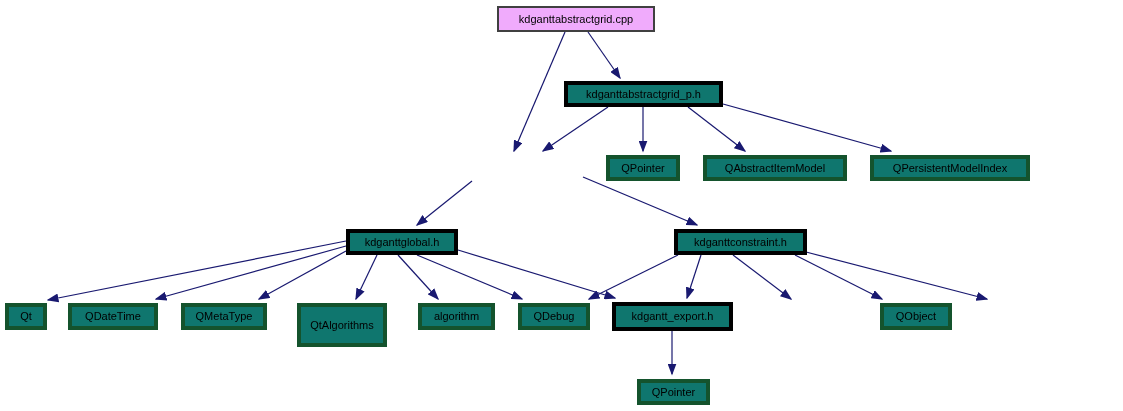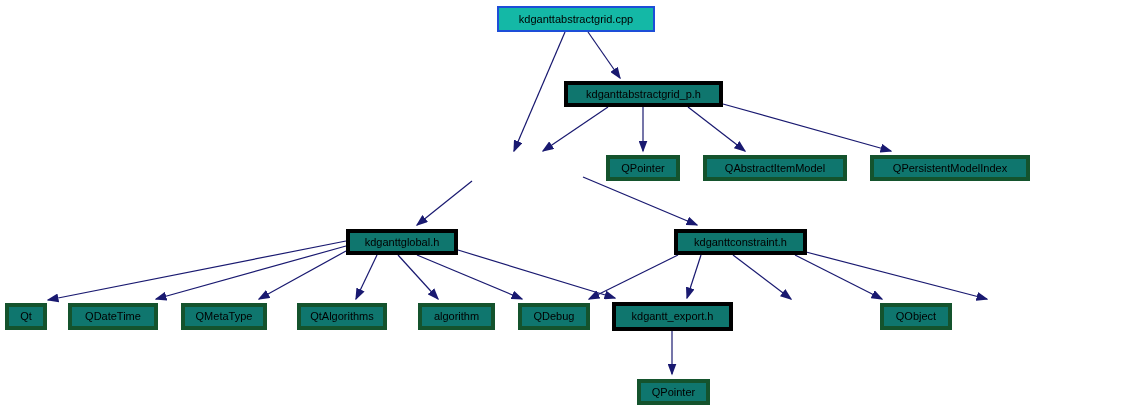--- a/index.html
+++ b/index.html
@@ -33,22 +33,22 @@
     align-items: center;
     justify-content: center;
     white-space: nowrap;
     cursor: default;
   }
   .node.internal {
     border-color: #000000;
     cursor: pointer;
   }
   .node.highlight {
-    background: #14b8a6;
-    border: 2px solid #1d4ed8;
+    background: #f0abfc;
+    border: 2px solid #404040;
     cursor: default;
   }
 </style>
 </head>
 <body>
 
 <div class="canvas">
 
   <svg class="edges" width="1123" height="411" viewBox="0 0 1123 411">
     <defs>
@@ -95,21 +95,21 @@
   <div class="node internal" style="left:346px;top:229px;width:112px;height:26px">kdganttglobal.h</div>
 
   <div class="node internal" style="left:674px;top:229px;width:133px;height:26px">kdganttconstraint.h</div>
 
   <div class="node" style="left:5px;top:303px;width:42px;height:27px">Qt</div>
 
   <div class="node" style="left:68px;top:303px;width:90px;height:27px">QDateTime</div>
 
   <div class="node" style="left:181px;top:303px;width:86px;height:27px">QMetaType</div>
 
-  <div class="node" style="left:297px;top:303px;width:90px;height:27px">QtAlgorithms</div>
+  <div class="node" style="left:297px;top:303px;width:90px;height:44px">QtAlgorithms</div>
 
   <div class="node" style="left:418px;top:303px;width:77px;height:27px">algorithm</div>
 
   <div class="node" style="left:518px;top:303px;width:72px;height:27px">QDebug</div>
 
   <div class="node internal" style="left:612px;top:302px;width:121px;height:29px">kdgantt_export.h</div>
 
 
   <div class="node" style="left:880px;top:303px;width:72px;height:27px">QObject</div>
 

